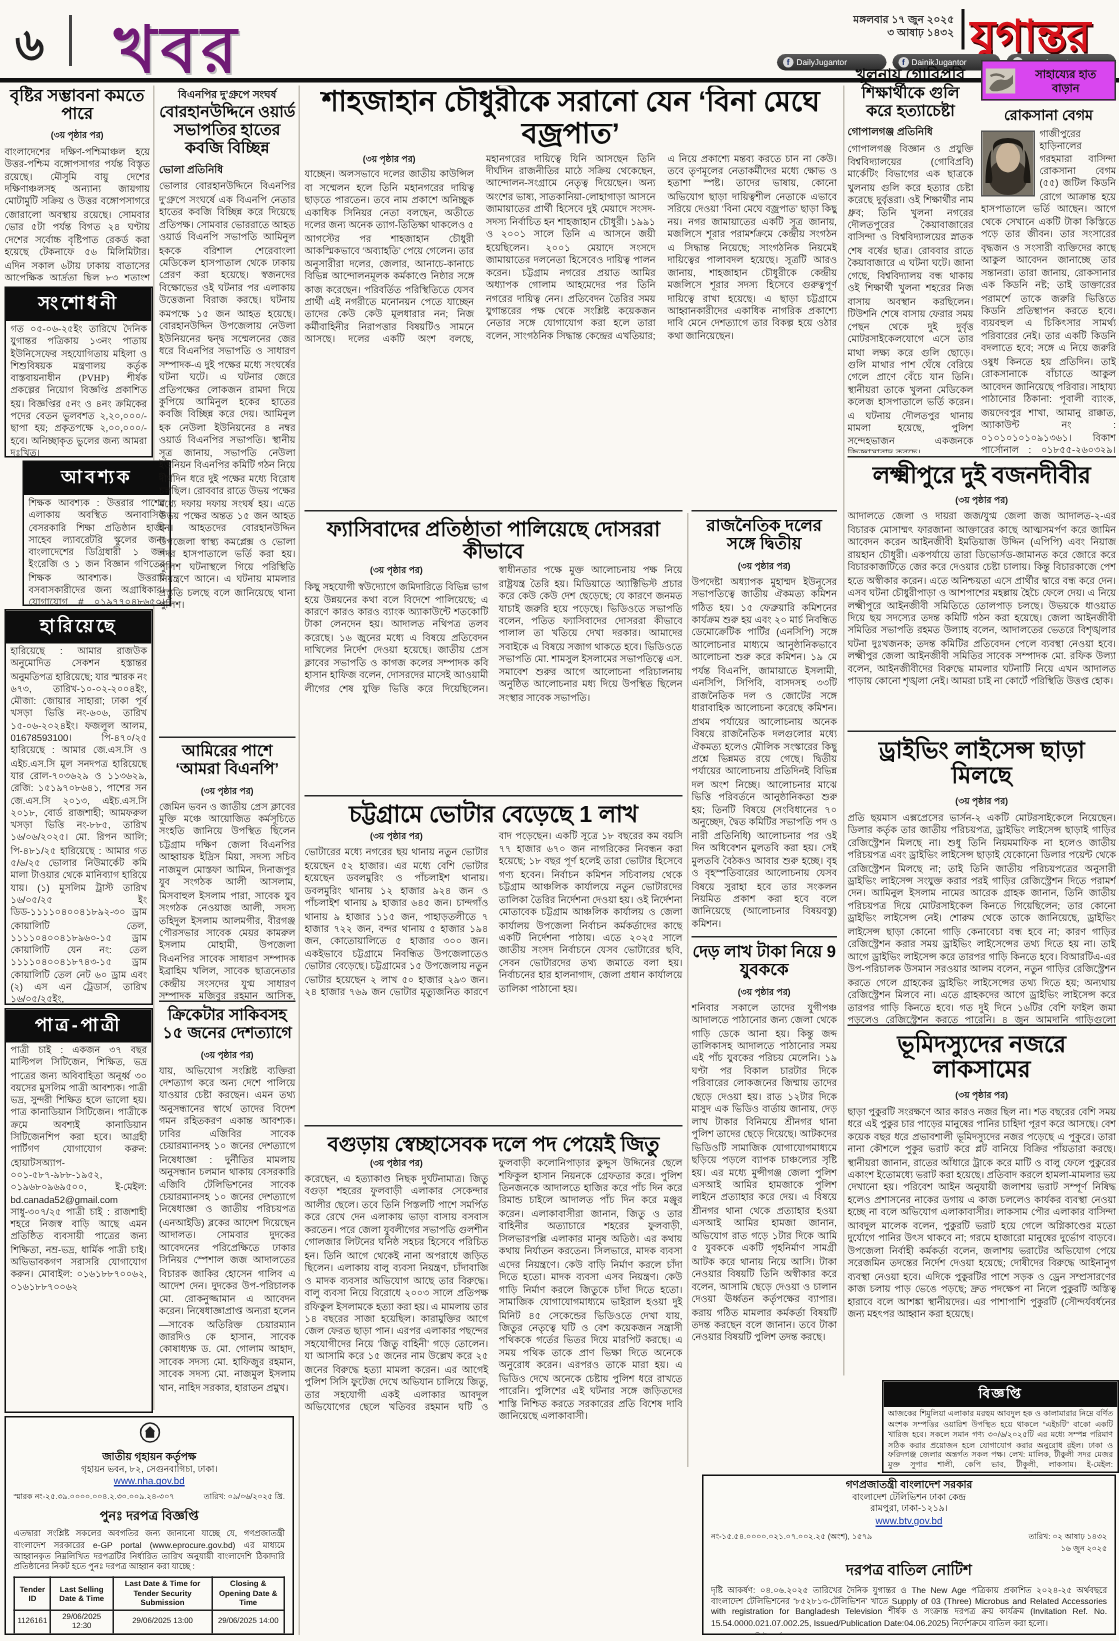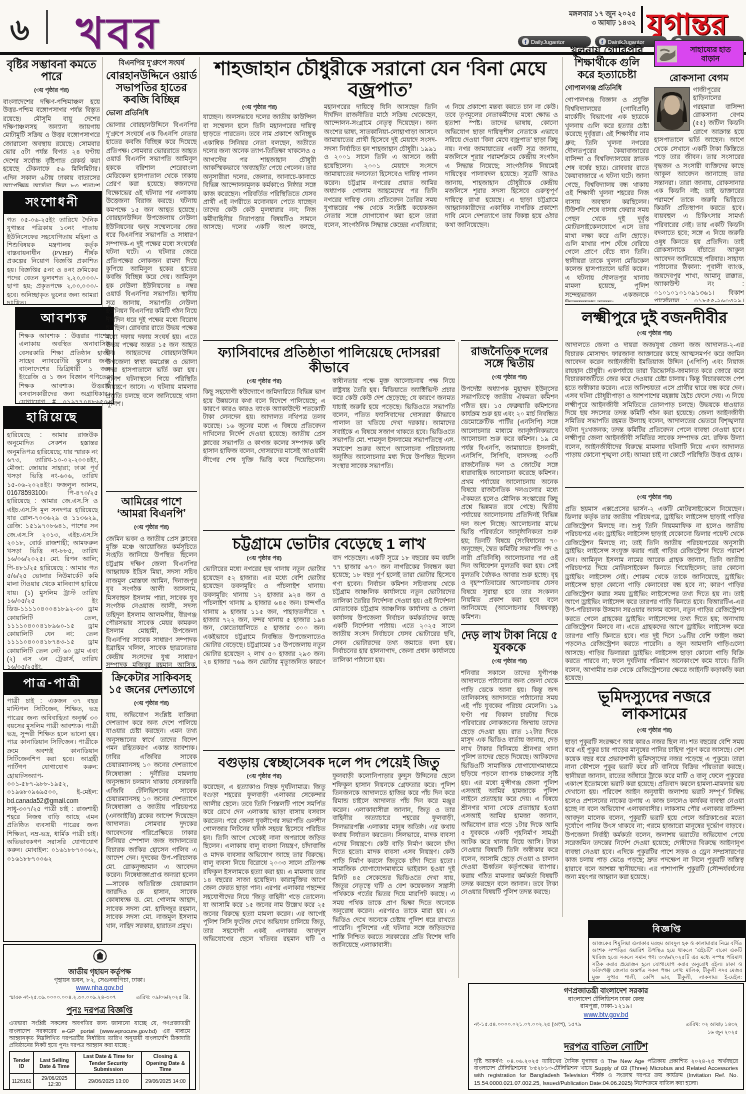--- a/index.html
+++ b/index.html
@@ -38,21 +38,21 @@
   .helptext{font-size:7.5px;font-weight:900;text-align:center;flex:1;line-height:1.2;}
   
   .photo{float:left;width:34px;height:42px;border:1px solid #555;margin:1px 3px 1px 0;}
   
   .nbox{position:absolute;border:1.2px solid #111;background:#fbfaf6;box-sizing:border-box;padding:3px 5px;overflow:hidden;}
   .ncenter{text-align:center;line-height:1.25;}
   .norg1{font-size:7px;font-weight:bold;}
   .norg2{font-size:6px;}
   .nweb{font-size:6.5px;color:#1436a8;text-decoration:underline;}
   .nmemo{display:flex;justify-content:space-between;font-size:5.2px;margin-top:2px;}
-  .ntitle{font-size:8.5px;font-weight:900;text-decoration:underline;text-align:center;margin:2px 0;}
+  .ntitle{font-size:8.5px;font-weight:900;text-align:center;margin:2px 0;}
   .npara{font-size:5.6px;line-height:1.3;text-align:justify;}
   table.tnd{width:100%;border-collapse:collapse;margin-top:2px;}
   table.tnd th,table.tnd td{border:1px solid #222;font-size:5.2px;text-align:center;padding:1px;line-height:1.2;}
 </style>
 </head>
 <body>
 
 <div class="page">
 
   <div>
@@ -193,21 +193,21 @@
 
   <div class="art sep" style="left:203px;top:530px;width:252px;height:218px;">
     <div class="hl h16">চট্টগ্রামে ভোটার বেড়েছে 1 লাখ</div>
     <div class="body cols2">
       <div class="cont">(৩য় পৃষ্ঠার পর)</div>
       <span>ভোটারের মধ্যে নগরের ছয় থানায় নতুন ভোটার হয়েছেন ৫২ হাজার। এর মধ্যে বেশি ভোটার হয়েছেন ডবলমুরিং ও পাঁচলাইশ থানায়। ডবলমুরিং থানায় ১২ হাজার ৯২৪ জন ও পাঁচলাইশ থানায় ৯ হাজার ৬৪৫ জন। চান্দগাঁও থানায় ৯ হাজার ১১৫ জন, পাহাড়তলীতে ৭ হাজার ৭২২ জন, বন্দর থানায় ৫ হাজার ১৯৪ জন, কোতোয়ালিতে ৫ হাজার ৩০০ জন। একইভাবে চট্টগ্রামে নিবন্ধিত উপজেলাতেও ভোটার বেড়েছে। চট্টগ্রামের ১৫ উপজেলায় নতুন ভোটার হয়েছেন ২ লাখ ৫০ হাজার ২৯৩ জন। ২৪ হাজার ৭৬৯ জন ভোটার মৃত্যুজনিত কারণে বাদ পড়েছেন। একটি সূত্রে ১৮ বছরের কম বয়সি ৭৭ হাজার ৬৭০ জন নাগরিকের নিবন্ধন করা হয়েছে; ১৮ বছর পূর্ণ হলেই তারা ভোটার হিসেবে গণ্য হবেন। নির্বাচন কমিশন সচিবালয় থেকে চট্টগ্রাম আঞ্চলিক কার্যালয়ে নতুন ভোটারদের তালিকা তৈরির নির্দেশনা দেওয়া হয়। ওই নির্দেশনা মোতাবেক চট্টগ্রাম আঞ্চলিক কার্যালয় ও জেলা কার্যালয় উপজেলা নির্বাচন কর্মকর্তাদের কাছে একটি নির্দেশনা পাঠায়। এতে ২০২৫ সালে জাতীয় সংসদ নির্বাচনে যেসব ভোটারের ছবি, সেবন ভোটারদের তথ্য জমাতে বলা হয়। নির্বাচনের হার হালনাগাদ, জেলা প্রধান কার্যালয়ে তালিকা পাঠানো হয়।</span>
     </div>
   </div>
 
   <div class="art sep" style="left:461px;top:624px;width:97px;height:354px;">
-    <div class="hl h12">দেড় লাখ টাকা নিয়ে ৫ যুবককে</div>
+    <div class="hl h12">দেড় লাখ টাকা নিয়ে 9 যুবককে</div>
     <div class="cont">(৩য় পৃষ্ঠার পর)</div>
     <div class="body">শনিবার সকালে তাদের যুগীপঞ্চ আদালতে পাঠানোর জন্য জেলা থেকে গাড়ি ডেকে আনা হয়। কিন্তু জব্দ তালিকাসহ আদালতে পাঠানোর সময় এই পাঁচ যুবকের পরিচয় মেলেনি। ১৯ ঘণ্টা পর বিকাল চারটার দিকে পরিবারের লোকজনের জিম্মায় তাদের ছেড়ে দেওয়া হয়। রাত ১২টার দিকে মাসুদ এক ভিডিও বার্তায় জানায়, দেড় লাখ টাকার বিনিময়ে শ্রীনগর থানা পুলিশ তাদের ছেড়ে দিয়েছে। আটকদের ভিডিওটি সামাজিক যোগাযোগমাধ্যমে ছড়িয়ে পড়লে ব্যাপক চাঞ্চল্যের সৃষ্টি হয়। এর মধ্যে মুন্সীগঞ্জ জেলা পুলিশ এসআই আমির হামজাকে পুলিশ লাইনে প্রত্যাহার করে দেয়। এ বিষয়ে শ্রীনগর থানা থেকে প্রত্যাহার হওয়া এসআই আমির হামজা জানান, অভিযোগ রাত গড়ে ১টার দিকে আমি ৫ যুবককে একটি গৃহনির্মাণ সামগ্রী আটক করে থানায় নিয়ে আসি। টাকা নেওয়ার বিষয়টি তিনি অস্বীকার করে বলেন, আসামি ছেড়ে দেওয়া ও চালান দেওয়া ঊর্ধ্বতন কর্তৃপক্ষের ব্যাপার। করায় গঠিত মামলার কর্মকর্তা বিষয়টি তদন্ত করছেন বলে জানান। তবে টাকা নেওয়ার বিষয়টি পুলিশ তদন্ত করছে।</div>
   </div>
 
   <div class="art sep" style="left:203px;top:750px;width:252px;height:340px;">
     <div class="hl h14">বগুড়ায় স্বেচ্ছাসেবক দলে পদ পেয়েই জিতু</div>
     <div class="body cols2">
       <div class="cont">(৩য় পৃষ্ঠার পর)</div>
       <span>করেছেন, এ হত্যাকাণ্ড নিছক দুর্ঘটনামাত্র। জিতু বগুড়া শহরের ফুলবাড়ী এলাকার সেকেন্দার আলীর ছেলে। তবে তিনি পিস্তলটি পাশে সমর্পিত করে রেখে দেন এলাকায় ভাড়া বাসায় বসবাস করতেন। পরে জেলা যুবলীগের সভাপতি গুলশীন গোলজার লিটনের ঘনিষ্ঠ সহচর হিসেবে পরিচিত হন। তিনি আগে থেকেই নানা অপরাধে জড়িত ছিলেন। এলাকায় বালু ব্যবসা নিয়ন্ত্রণ, চাঁদাবাজি ও মাদক ব্যবসার অভিযোগ আছে তার বিরুদ্ধে। বালু ব্যবসা নিয়ে বিরোধে ২০০৩ সালে প্রতিপক্ষ রফিকুল ইসলামকে হত্যা করা হয়। এ মামলায় তার ১৪ বছরের সাজা হয়েছিল। কারামুক্তির আগে জেল ফেরত ছাড়া পান। এরপর এলাকার পছন্দের সহযোগীদের নিয়ে ‘জিতু বাহিনী’ গড়ে তোলেন। যা আসামি করে ১৫ জনের নাম উল্লেখ করে ২৫ জনের বিরুদ্ধে হত্যা মামলা করেন। এর আগেই পুলিশ সিসি ফুটেজ দেখে অভিযান চালিয়ে জিতু, তার সহযোগী একই এলাকার আবদুল অভিযোগের ছেলে খতিবর রহমান ঘটি ও ফুলবাড়ী কলোনিপাড়ার কুদ্দুস উদ্দিনের ছেলে শফিকুল হাসান নিয়নকে গ্রেফতার করে। পুলিশ তিনজনকে আদালতে হাজির করে পাঁচ দিন করে রিমান্ড চাইলে আদালত পাঁচ দিন করে মঞ্জুর করেন। এলাকাবাসীরা জানান, জিতু ও তার বাহিনীর অত্যাচারে শহরের ফুলবাড়ী, সিলভারপল্লি এলাকার মানুষ অতিষ্ঠ। এর কথায় কথায় নির্যাতন করতেন। সিলভারে, মাদক ব্যবসা এদের নিয়ন্ত্রণে। কেউ বাড়ি নির্মাণ করলে চাঁদা দিতে হতো। মাদক ব্যবসা এসব নিয়ন্ত্রণ। কেউ গাড়ি নির্মাণ করলে জিতুকে চাঁদা দিতে হতো। সামাজিক যোগাযোগমাধ্যমে ভাইরাল হওয়া দুই মিনিট ৪৫ সেকেন্ডের ভিডিওতে দেখা যায়, জিতুর নেতৃত্বে ঘটি ও বেশ কয়েকজন সন্ত্রাসী পথিককে গর্তের ভিতর দিয়ে মারপিট করছে। এ সময় পথিক তাকে প্রাণ ভিক্ষা দিতে অনেকে অনুরোধ করেন। এরপরও তাকে মারা হয়। এ ভিডিও দেখে অনেকে চেষ্টায় পুলিশ ধরে রাখতে পারেনি। পুলিশের এই ঘটনার সঙ্গে জড়িতদের শাস্তি নিশ্চিত করতে সরকারের প্রতি বিশেষ দাবি জানিয়েছে এলাকাবাসী।</span>
     </div>
@@ -243,20 +243,21 @@
     </div>
   </div>
 
   <div class="art sep" style="left:565px;top:304px;width:179px;height:180px;">
     <div class="hl h16">লক্ষ্মীপুরে দুই বজনদীবীর</div>
     <div class="cont">(৩য় পৃষ্ঠার পর)</div>
     <div class="body">আদালতে জেলা ও দায়রা জজ/যুগ্ম জেলা জজ আদালত-২-এর বিচারক মোসাম্মৎ ফারজানা আক্তারের কাছে আত্মসমর্পণ করে জামিন আবেদন করেন আইনজীবী ইমতিয়াজ উদ্দিন (এপিপি) এবং নিয়াজ রায়হান চৌধুরী। একপর্যায়ে তারা ডিভোর্সড-জামানত করে জোরে করে বিচারকাজটিতে জের করে দেওয়ার চেষ্টা চালায়। কিন্তু বিচারকাজে পেশ হতে অস্বীকার করেন। এতে অনিশ্চয়তা এসে প্রার্থীর দ্বারে বন্ধ করে দেন। এসব ঘটনা চৌধুরীপাড়া ও আশপাশের মহল্লায় হৈচৈ ফেলে দেয়। এ নিয়ে লক্ষ্মীপুরে আইনজীবী সমিতিতে তোলপাড় চলছে। উভয়কে ধাওয়াত দিয়ে ছয় সদস্যের তদন্ত কমিটি গঠন করা হয়েছে। জেলা আইনজীবী সমিতির সভাপতি রহমত উল্যাহ বলেন, আদালতের ভেতরে বিশৃঙ্খলার ঘটনা দুঃখজনক; তদন্ত কমিটির প্রতিবেদন পেলে ব্যবস্থা নেওয়া হবে। লক্ষ্মীপুর জেলা আইনজীবী সমিতির সাবেক সম্পাদক মো. রফিক উল্যা বলেন, আইনজীবীদের বিরুদ্ধে মামলার ঘটনাটি নিয়ে এখন আদালত পাড়ায় কোনো শৃঙ্খলা নেই। আমরা চাই না কোর্টে পরিস্থিতি উত্তপ্ত হোক।</div>
   </div>
 
   <div class="art sep" style="left:565px;top:487px;width:179px;height:193px;">
+    <div class="hl h16">ড্রাইভিং লাইসেন্স ছাড়া মিলছে</div>
     <div class="cont">(৩য় পৃষ্ঠার পর)</div>
     <div class="body">প্রতি ছয়মাস এক্সপ্রেসের ভার্সন-২ একটি মোটরসাইকেলে নিয়েছেন। ডিলার কর্তৃক তার জাতীয় পরিচয়পত্র, ড্রাইভিং লাইসেন্স ছাড়াই গাড়ির রেজিস্ট্রেশন মিলছে না। শুধু তিনি নিয়মমাফিক না হলেও জাতীয় পরিচয়পত্র এবং ড্রাইভিং লাইসেন্স ছাড়াই যেকোনো ডিলার পয়েন্ট থেকে রেজিস্ট্রেশন মিলছে না; তাই তিনি জাতীয় পরিচয়পত্রের অনুসারী ড্রাইভিং লাইসেন্স সংযুক্ত করার পরই গাড়ির রেজিস্ট্রেশন দিতে পরামর্শ দেন। আমিনুল ইসলাম নামের আরেক গ্রাহক জানান, তিনি জাতীয় পরিচয়পত্র দিয়ে মোটরসাইকেল কিনতে গিয়েছিলেন; তার কোনো ড্রাইভিং লাইসেন্স নেই। শোরুম থেকে তাকে জানিয়েছে, ড্রাইভিং লাইসেন্স ছাড়া কোনো গাড়ি কেনাবেচা বন্ধ হবে না; কারণ গাড়ির রেজিস্ট্রেশন করার সময় ড্রাইভিং লাইসেন্সের তথ্য দিতে হয় না। তাই আগে ড্রাইভিং লাইসেন্স করে তারপর গাড়ি কিনতে হবে। বিআরটিএ-এর উপ-পরিচালক উসমান সরওয়ার আলম বলেন, নতুন গাড়ির রেজিস্ট্রেশন করতে গেলে গ্রাহকের ড্রাইভিং লাইসেন্সের তথ্য দিতে হয়; অন্যথায় রেজিস্ট্রেশন মিলবে না। এতে গ্রাহকদের আগে ড্রাইভিং লাইসেন্স করে তারপর গাড়ি কিনতে হবে। গত দুই দিনে ১৬টির বেশি ফাইল জমা পড়লেও রেজিস্ট্রেশন করতে পারেনি। ৪ জুন আমদানি গাড়িগুলো আসছে। গাড়ির ডিলাররা ড্রাইভিং লাইসেন্স ছাড়া কোনো গাড়ি বিক্রি করতে পারবে না; ফলে দুর্ঘটনার পরিমাণ অনেকাংশে কমে যাবে। তিনি বলেন, আগামীর শুরু থেকে রেজিস্ট্রেশনের ক্ষেত্রে আইনটি কড়াকড়ি করা হয়েছে।</div>
   </div>
 
   <div class="art sep" style="left:565px;top:683px;width:179px;height:234px;">
     <div class="hl h16">ভূমিদস্যুদের নজরে লাকসামের</div>
     <div class="cont">(৩য় পৃষ্ঠার পর)</div>
     <div class="body">ছাড়া পুকুরটি সংরক্ষণে আর কারও নজর ছিল না। শত বছরের বেশি সময় ধরে এই পুকুর চার পাড়ের মানুষের পানির চাহিদা পূরণ করে আসছে। বেশ কয়েক বছর ধরে প্রভাবশালী ভূমিদস্যুদের নজর পড়েছে এ পুকুরে। তারা নানা কৌশলে পুকুর ভরাট করে প্লট বানিয়ে বিক্রির পাঁয়তারা করছে। স্থানীয়রা জানান, রাতের আঁধারে ট্রাকে করে মাটি ও বালু ফেলে পুকুরের একাংশ ইতোমধ্যে ভরাট করা হয়েছে। প্রতিবাদ করলে হামলা-মামলার ভয় দেখানো হয়। পরিবেশ আইন অনুযায়ী জলাশয় ভরাট সম্পূর্ণ নিষিদ্ধ হলেও প্রশাসনের নাকের ডগায় এ কাজ চললেও কার্যকর ব্যবস্থা নেওয়া হচ্ছে না বলে অভিযোগ এলাকাবাসীর। লাকসাম পৌর এলাকার বাসিন্দা আবদুল মালেক বলেন, পুকুরটি ভরাট হয়ে গেলে অগ্নিকাণ্ডের মতো দুর্যোগে পানির উৎস থাকবে না; গরমে হাজারো মানুষের দুর্ভোগ বাড়বে। উপজেলা নির্বাহী কর্মকর্তা বলেন, জলাশয় ভরাটের অভিযোগ পেয়ে সরেজমিন তদন্তের নির্দেশ দেওয়া হয়েছে; দোষীদের বিরুদ্ধে আইনানুগ ব্যবস্থা নেওয়া হবে। এদিকে পুকুরটির পাশে সড়ক ও ড্রেন সম্প্রসারণের কাজ চলায় পাড় ভেঙে পড়ছে; দ্রুত পদক্ষেপ না নিলে পুকুরটি অস্তিত্ব হারাবে বলে আশঙ্কা স্থানীয়দের। এর পাশাপাশি পুকুরটি (সৌন্দর্যবর্ধনের জন্য মহৎপর আহ্বান করা হয়েছে।</div>
   </div>
 

